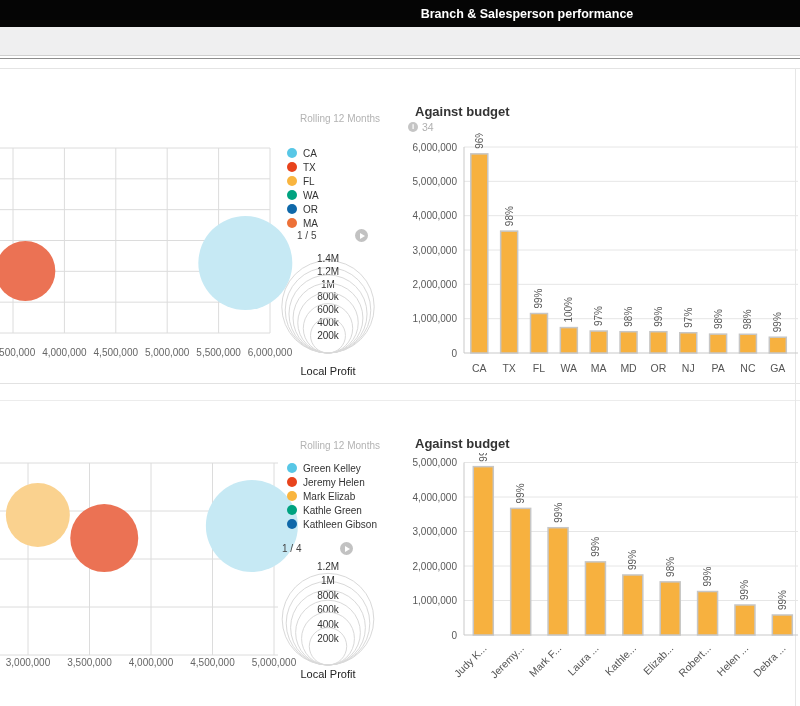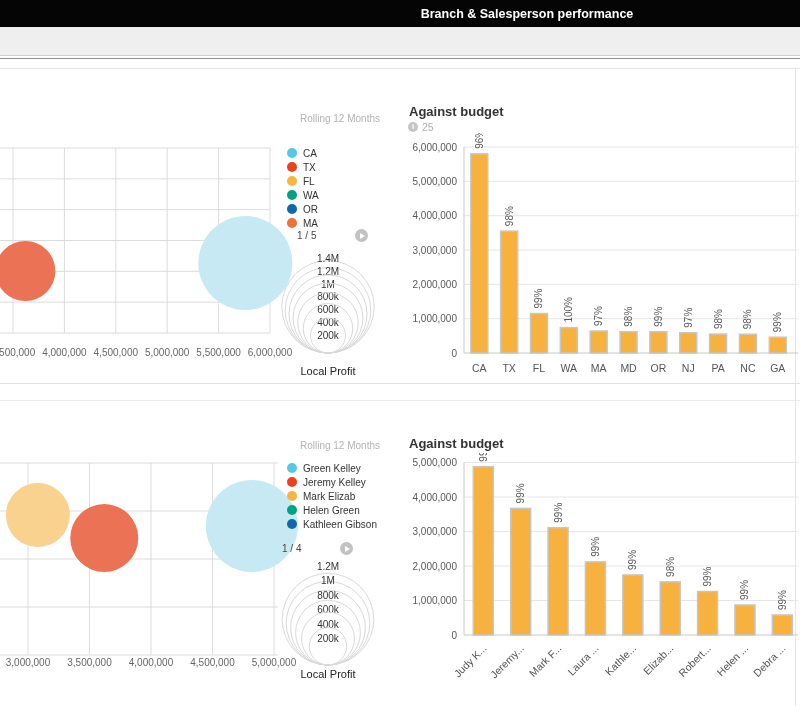--- a/index.html
+++ b/index.html
@@ -45,21 +45,21 @@
   #pag1{left:297px;top:229px}
   #pag2{left:282px;top:542px}
   .pag-text{width:22px;white-space:nowrap;}
   .page-btn{margin-left:24px;width:13px;height:13px;border-radius:50%;background:#c2c2c2;
             display:flex;align-items:center;justify-content:center;cursor:pointer;}
   .page-btn .tri{width:0;height:0;border-left:5px solid #fff;border-top:3.5px solid transparent;
                  border-bottom:3.5px solid transparent;margin-left:1px;}
   .local-profit{position:absolute;width:110px;text-align:center;font-size:11px;font-weight:normal;color:#222;}
   #lp1{left:273px;top:365px}
   #lp2{left:273px;top:668px}
-  .chart-title{position:absolute;font-size:13px;font-weight:bold;color:#333;white-space:nowrap;}
+  .chart-title{position:absolute;font-size:13px;font-weight:bold;color:#333;white-space:nowrap;margin-left:6px;}
   #ct1{left:409px;top:104px}
   #ct2{left:409px;top:436px}
   .info-row{position:absolute;left:408px;top:121px;display:flex;align-items:center;}
   .info-icon{width:10px;height:10px;border-radius:50%;background:#c5c5c5;color:#fff;font-size:8px;
              line-height:10px;text-align:center;font-weight:bold;cursor:pointer;}
   .info-icon::after{content:"i";}
   .info-count{margin-left:4px;font-size:10.5px;color:#b0b0b0;}
 </style>
 </head>
 <body>
@@ -283,40 +283,40 @@
     <span class="pag-text">1 / 5</span>
     <span class="page-btn">
         <span class="tri"></span>
       </span>
   </div>
   <div class="local-profit" id="lp1">Local Profit</div>
 
   <div class="chart-title" id="ct1">Against budget</div>
   <div class="info-row">
     <span class="info-icon"></span>
-    <span class="info-count">25</span>
+    <span class="info-count">34</span>
   </div>
 
   <div class="rolling" id="rolling2">Rolling 12 Months</div>
   <div class="legend" id="legend2">
       <div class="legend-item">
         <span class="legend-dot" style="background: rgb(88, 199, 230);"></span>
         <span class="legend-label">Green Kelley</span>
       </div>
       <div class="legend-item">
         <span class="legend-dot" style="background: rgb(232, 67, 28);"></span>
-        <span class="legend-label">Jeremy Kelley</span>
+        <span class="legend-label">Jeremy Helen</span>
       </div>
       <div class="legend-item">
         <span class="legend-dot" style="background: rgb(249, 181, 63);"></span>
         <span class="legend-label">Mark Elizab</span>
       </div>
       <div class="legend-item">
         <span class="legend-dot" style="background: rgb(0, 163, 128);"></span>
-        <span class="legend-label">Helen Green</span>
+        <span class="legend-label">Kathle Green</span>
       </div>
       <div class="legend-item">
         <span class="legend-dot" style="background: rgb(15, 104, 169);"></span>
         <span class="legend-label">Kathleen Gibson</span>
       </div>
     </div>
   <div class="pagination" id="pag2">
     <span class="pag-text">1 / 4</span>
     <span class="page-btn">
         <span class="tri"></span>

